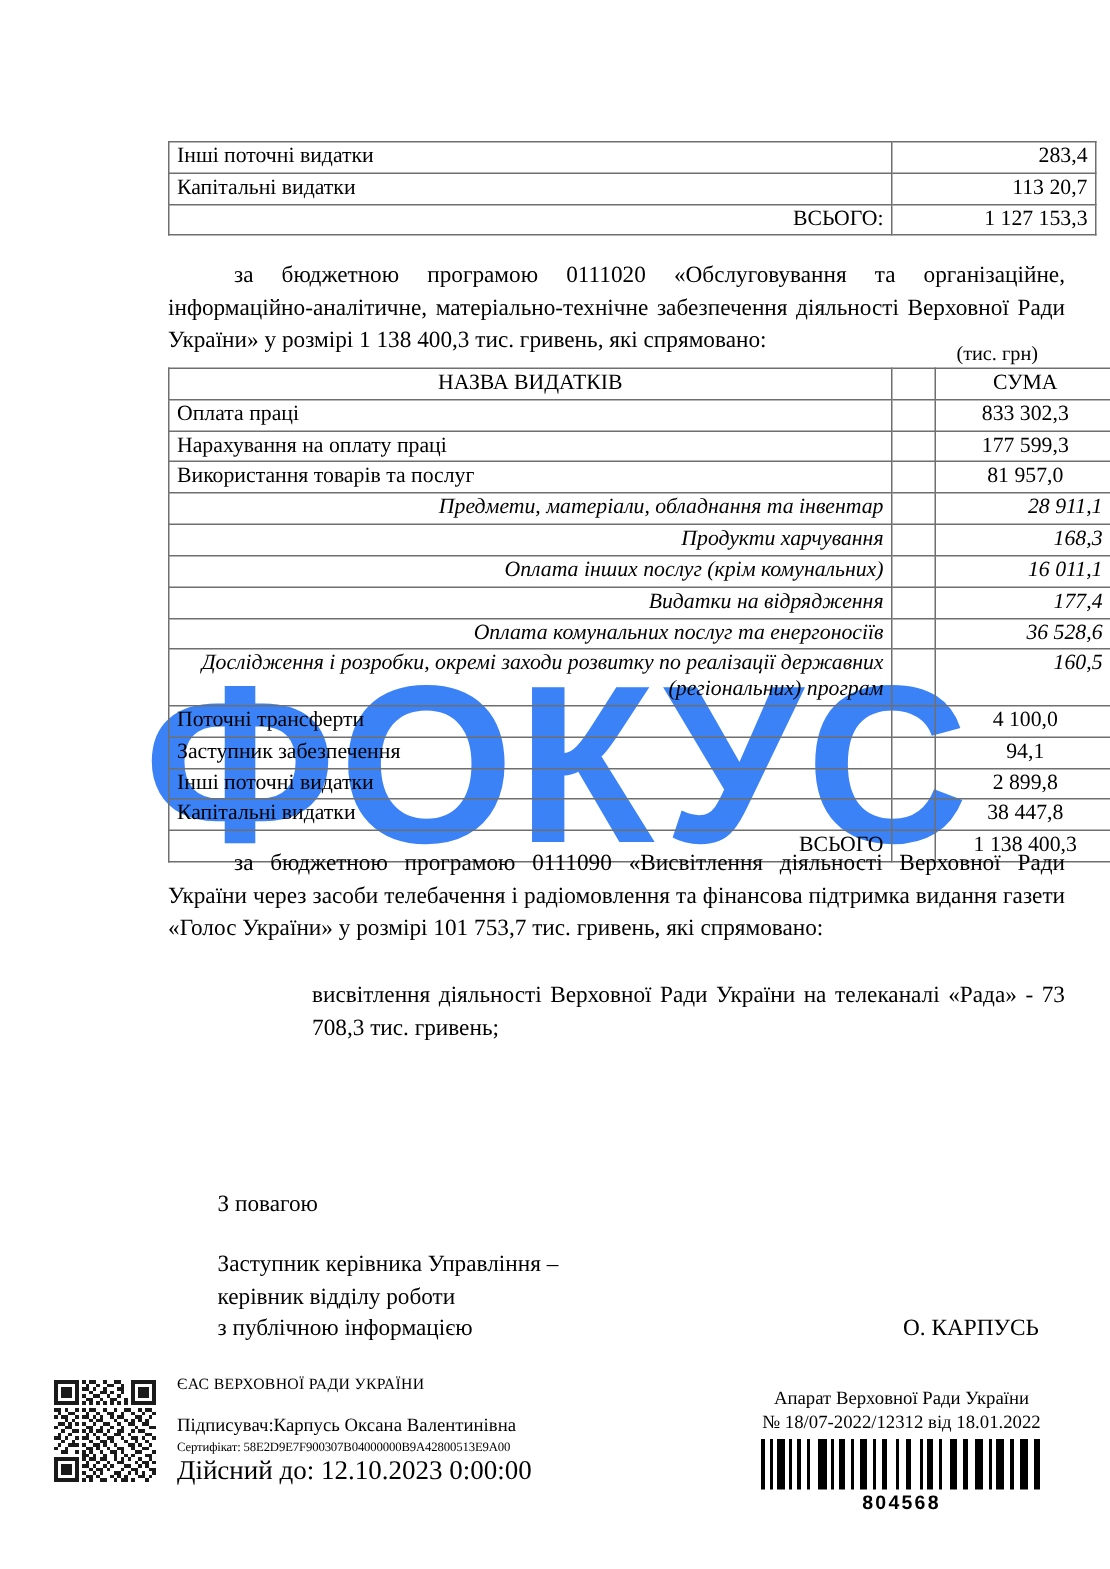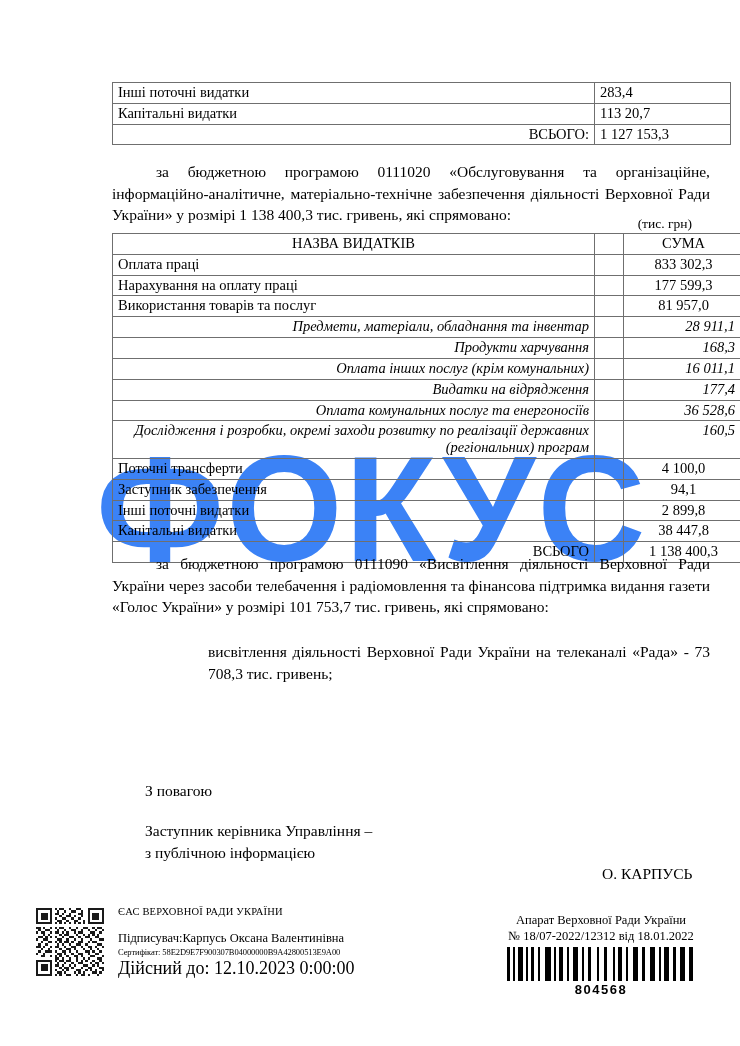--- a/index.html
+++ b/index.html
@@ -36,21 +36,21 @@
     white-space: nowrap;
     z-index: 5;
     pointer-events: none;
     mix-blend-mode: multiply;
     user-select: none;
   }
 
   
   .content {
     position: absolute;
-    left: 0; top: 0;
+    left: 0; top: 12px;
     width: 740px;
     height: 772px;
     z-index: 10;
   }
 
   
   table.doc {
     border-collapse: collapse;
     table-layout: fixed;
     font-size: 14.5px;
@@ -66,21 +66,21 @@
   .c-sum  { width: 109px; text-align: center; }
 
   .row-sub td.c-name { text-align: right; font-style: italic; }
   .row-sub td.c-sum  { text-align: right; font-style: italic; padding-right: 8px; }
   .row-total td.c-name { text-align: right; }
   .row-head td { text-align: center; }
 
   
   .tbl1 { position: absolute; left: 112px; top: 82px; width: 598px; }
   .t1-name { width: 471px; }
-  .t1-sum  { width: 125px; text-align: left; }
+  .t1-sum  { width: 125px; text-align: right; }
   .t1-total .t1-name { text-align: right; }
 
   
   .tbl2 { position: absolute; left: 112px; top: 233px; width: 598px; }
 
   
   .para {
     position: absolute;
     font-size: 15.5px;
     line-height: 21.5px;
@@ -262,20 +262,21 @@
       </tbody>
     </table>
 
     <div class="para p2">за бюджетною програмою 0111090 «Висвітлення діяльності Верховної Ради України через засоби телебачення і радіомовлення та фінансова підтримка видання газети «Голос України» у розмірі 101 753,7 тис. гривень, які спрямовано:</div>
 
     <div class="para p3 noind">висвітлення діяльності Верховної Ради України на телеканалі «Рада» -  73 708,3 тис. гривень;</div>
 
     <div class="plain regards">З повагою</div>
     <div class="plain signer">
       <div>Заступник керівника Управління –</div>
+      <div>керівник відділу роботи</div>
       <div>з публічною інформацією</div>
     </div>
     <div class="plain signame">О. КАРПУСЬ</div>
 
     <div class="sigblock">
       <svg class="qr" viewBox="0 0 29 29" shape-rendering="crispEdges">
         <rect width="29" height="29" fill="#ffffff"></rect>
         <g fill="#1a1a1a">
 
           <rect x="0" y="0" width="7" height="1"></rect>

